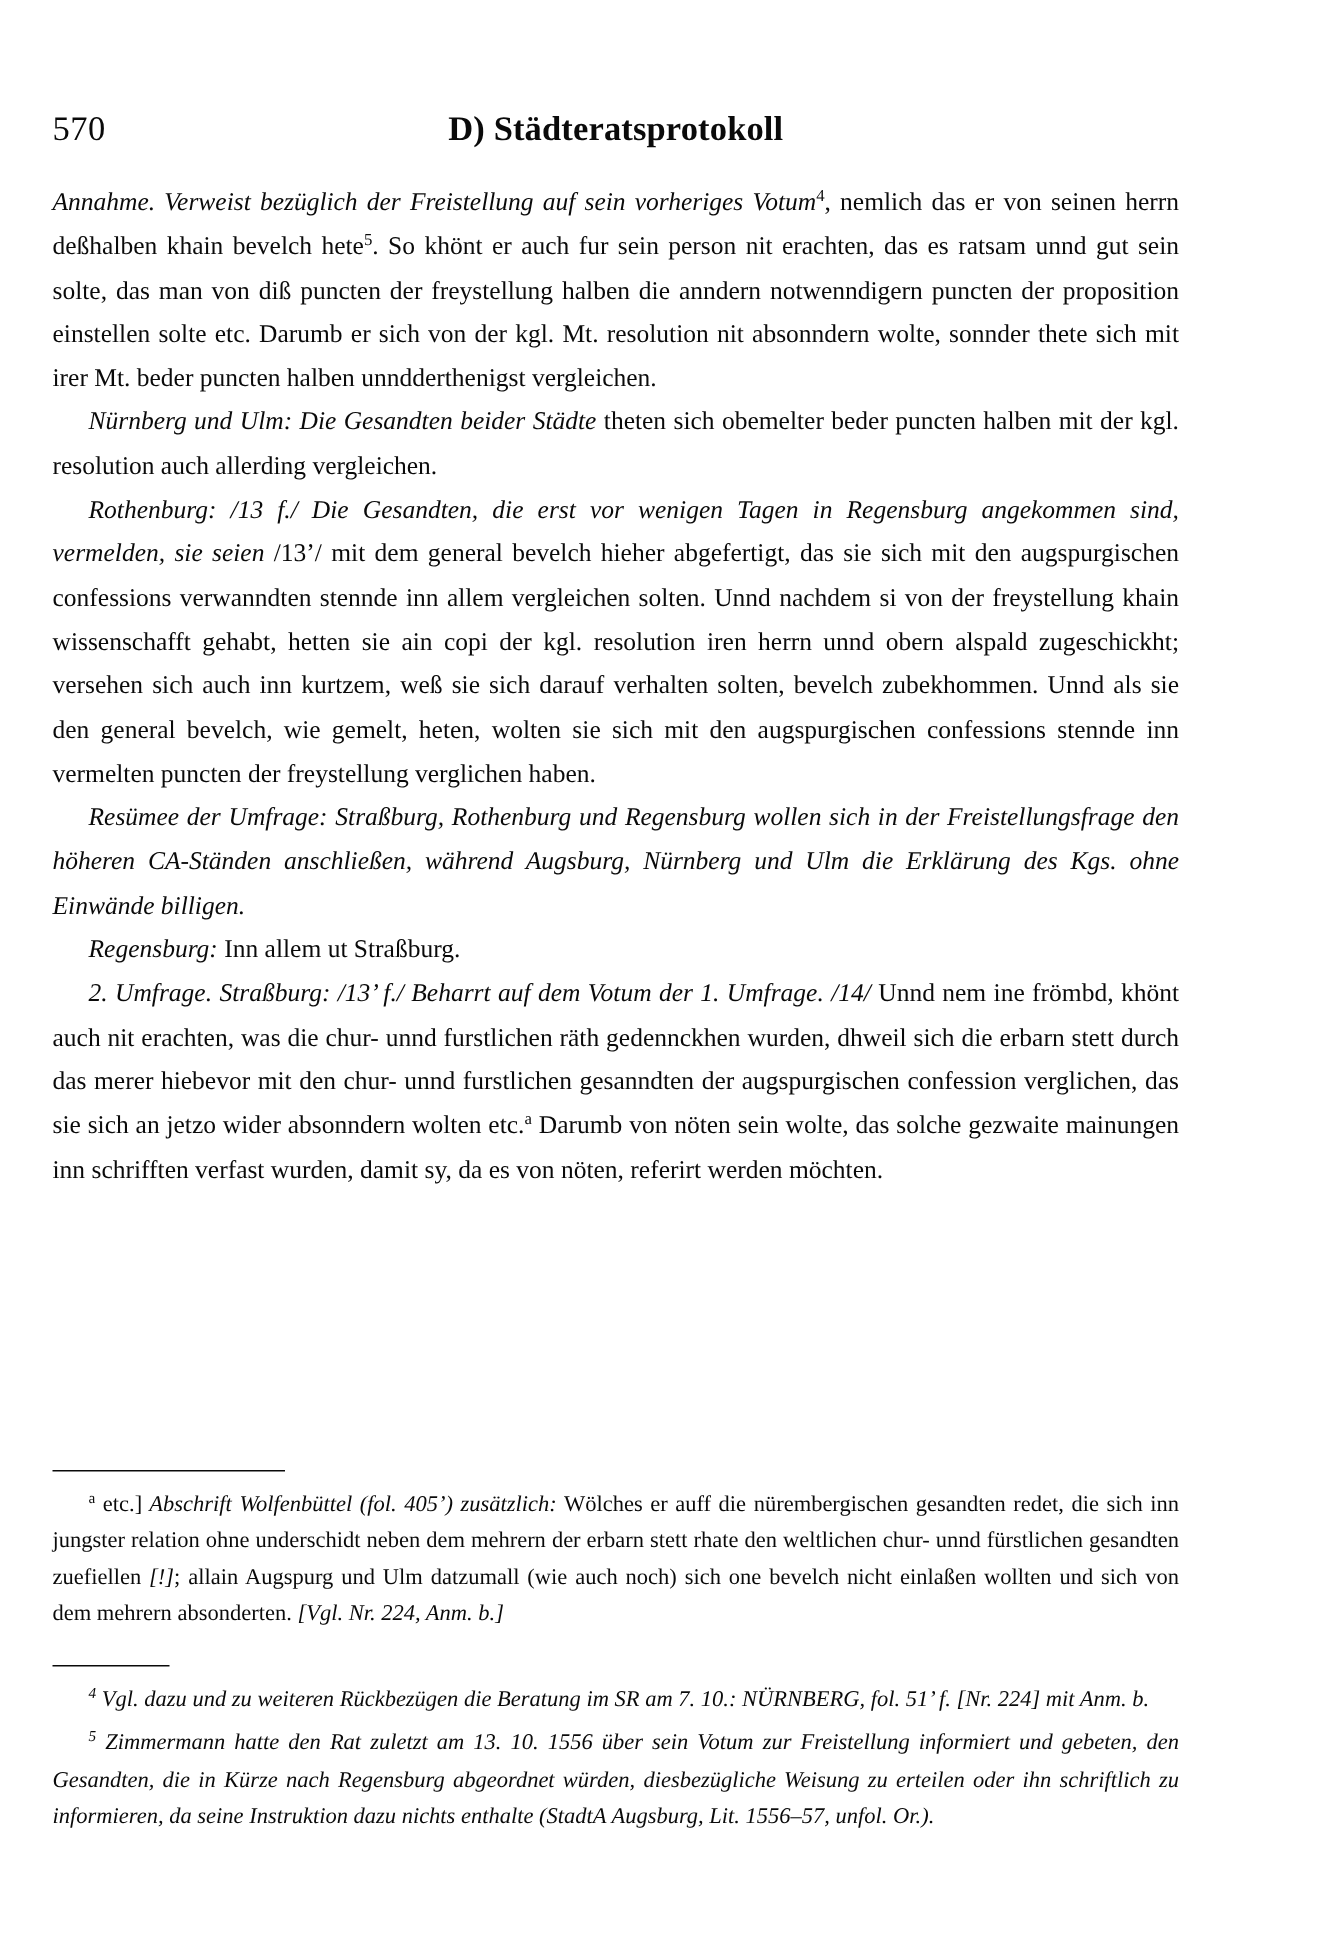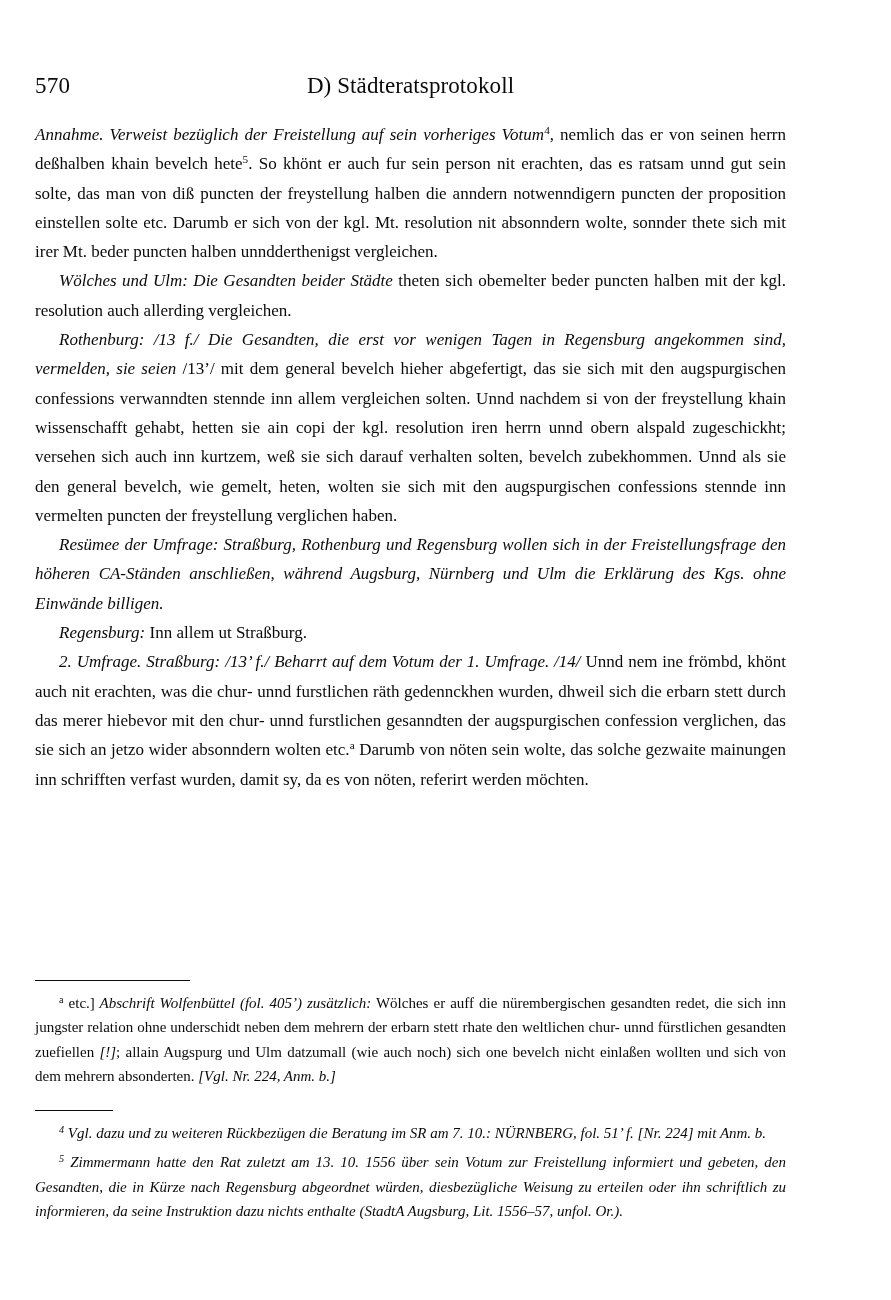--- a/index.html
+++ b/index.html
@@ -39,20 +39,21 @@
     top: 0;
     letter-spacing: 0.3px;
   }
   .runhead-title {
     position: absolute;
     left: 0;
     top: 0;
     width: 751px;
     text-align: center;
     letter-spacing: 0.1px;
+    font-weight: bold;
   }
   
   .body {
     position: absolute;
     top: 120px;
     left: 0;
     width: 751px;
     font-size: 17px;
     line-height: 29.3px;
     text-align: justify;
@@ -110,21 +111,21 @@
 
   <div class="runhead">
     <span class="folio">570</span>
     <span class="runhead-title">D) Städteratsprotokoll</span>
   </div>
 
   <div class="body">
 
     <p><span class="it">Annahme. Verweist bezüglich der Freistellung auf sein vorheriges Votum</span><sup>4</sup><span>, nemlich das er von seinen herrn deßhalben khain bevelch hete</span><sup>5</sup><span>. So khönt er auch fur sein person nit erachten, das es ratsam unnd gut sein solte, das man von diß puncten der freystellung halben die anndern notwenndigern puncten der proposition einstellen solte etc. Darumb er sich von der kgl. Mt. resolution nit absonndern wolte, sonnder thete sich mit irer Mt. beder puncten halben unndderthenigst vergleichen.</span></p>
 
-    <p class="ind"><span class="it">Wölches und Ulm: Die Gesandten beider Städte</span><span> theten sich obemelter beder puncten halben mit der kgl. resolution auch allerding vergleichen.</span></p>
+    <p class="ind"><span class="it">Nürnberg und Ulm: Die Gesandten beider Städte</span><span> theten sich obemelter beder puncten halben mit der kgl. resolution auch allerding vergleichen.</span></p>
 
     <p class="ind"><span class="it">Rothenburg: /13 f./ Die Gesandten, die erst vor wenigen Tagen in Regensburg angekommen sind, vermelden, sie seien</span><span> /13’/ mit dem general bevelch hieher abgefertigt, das sie sich mit den augspurgischen confessions verwanndten stennde inn allem vergleichen solten. Unnd nachdem si von der freystellung khain wissenschafft gehabt, hetten sie ain copi der kgl. resolution iren herrn unnd obern alspald zugeschickht; versehen sich auch inn kurtzem, weß sie sich darauf verhalten solten, bevelch zubekhommen. Unnd als sie den general bevelch, wie gemelt, heten, wolten sie sich mit den augspurgischen confessions stennde inn vermelten puncten der freystellung verglichen haben.</span></p>
 
     <p class="ind it">Resümee der Umfrage: Straßburg, Rothenburg und Regensburg wollen sich in der Freistellungsfrage den höheren CA-Ständen anschließen, während Augsburg, Nürnberg und Ulm die Erklärung des Kgs. ohne Einwände billigen.</p>
 
     <p class="ind"><span class="it">Regensburg:</span><span> Inn allem ut Straßburg.</span></p>
 
     <p class="ind"><span class="it">2. Umfrage. Straßburg: /13’ f./ Beharrt auf dem Votum der 1. Umfrage. /14/</span><span> Unnd nem ine frömbd, khönt auch nit erachten, was die chur- unnd furstlichen räth gedennckhen wurden, dhweil sich die erbarn stett durch das merer hiebevor mit den chur- unnd furstlichen gesanndten der augspurgischen confession verglichen, das sie sich an jetzo wider absonndern wolten etc.</span><sup>a</sup><span> Darumb von nöten sein wolte, das solche gezwaite mainungen inn schrifften verfast wurden, damit sy, da es von nöten, referirt werden möchten.</span></p>
 
   </div>

